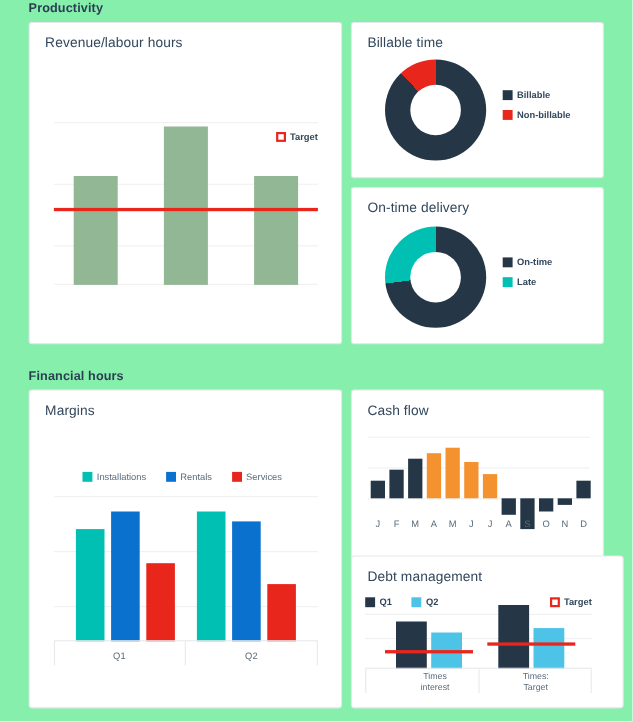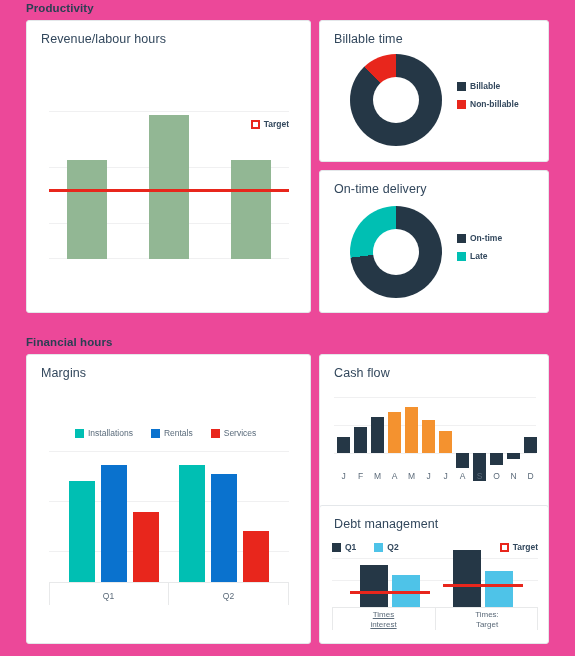--- a/index.html
+++ b/index.html
@@ -5,21 +5,21 @@
   html, body {
     margin: 0;
     padding: 0;
     background: #ffffff;
     font-family: "Liberation Sans", sans-serif;
   }
   #page {
     position: relative;
     width: 575px;
     height: 656px;
-    background: #ec4899;
+    background: #86efac;
     overflow: hidden;
   }
   .section-title {
     position: absolute;
     font-size: 11.5px;
     font-weight: bold;
     color: #2b3f53;
     letter-spacing: 0.1px;
   }
   .card {
@@ -279,21 +279,21 @@
       <div class="axis-label" style="left:85px;  width:19px; top:80px;">J</div>
       <div class="axis-label" style="left:102px; width:19px; top:80px;">J</div>
       <div class="axis-label" style="left:119px; width:19px; top:80px;">A</div>
       <div class="axis-label" style="left:136px; width:19px; top:80px;">S</div>
       <div class="axis-label" style="left:153px; width:19px; top:80px;">O</div>
       <div class="axis-label" style="left:170px; width:19px; top:80px;">N</div>
       <div class="axis-label" style="left:187px; width:19px; top:80px;">D</div>
     </div>
   </div>
 
-  <div class="card" style="left:319px; top:505px; width:230px; height:139px;">
+  <div class="card" style="left:319px; top:505px; width:248px; height:139px;">
     <div class="card-title">Debt management</div>
 
     <div class="plot" style="left:12px; top:34px; width:206px; height:96px;">
 
       <div class="legend" style="left:0px; top:2px;">
         <div class="legend-row">
           <span class="swatch" style="background:#253746;"></span>
           <span class="legend-label">Q1</span>
         </div>
         <div class="legend-row">
@@ -317,21 +317,21 @@
 
       <div class="bar" style="left:121px; bottom:28px; width:28px; height:58px; background:#253746;"></div>
       <div class="bar" style="left:153px; bottom:28px; width:28px; height:37px; background:#4ec3e8;"></div>
       <div class="target-line" style="left:111px; width:80px; top:44px;"></div>
 
       <div class="axis-base" style="left:0px; right:0px; bottom:28px;"></div>
       <div class="tick-sep" style="left:0px; bottom:6px; height:22px;"></div>
       <div class="tick-sep" style="left:103px; bottom:6px; height:22px;"></div>
       <div class="tick-sep" style="left:205px; bottom:6px; height:22px;"></div>
 
-      <div class="axis-label-2" style="left:0px; width:103px; bottom:6px;text-decoration:underline;">
+      <div class="axis-label-2" style="left:12px; width:103px; bottom:6px;">
         <div>Times</div>
         <div>interest</div>
       </div>
       <div class="axis-label-2" style="left:104px; width:102px; bottom:6px;">
         <div>Times:</div>
         <div>Target</div>
       </div>
     </div>
   </div>
 

